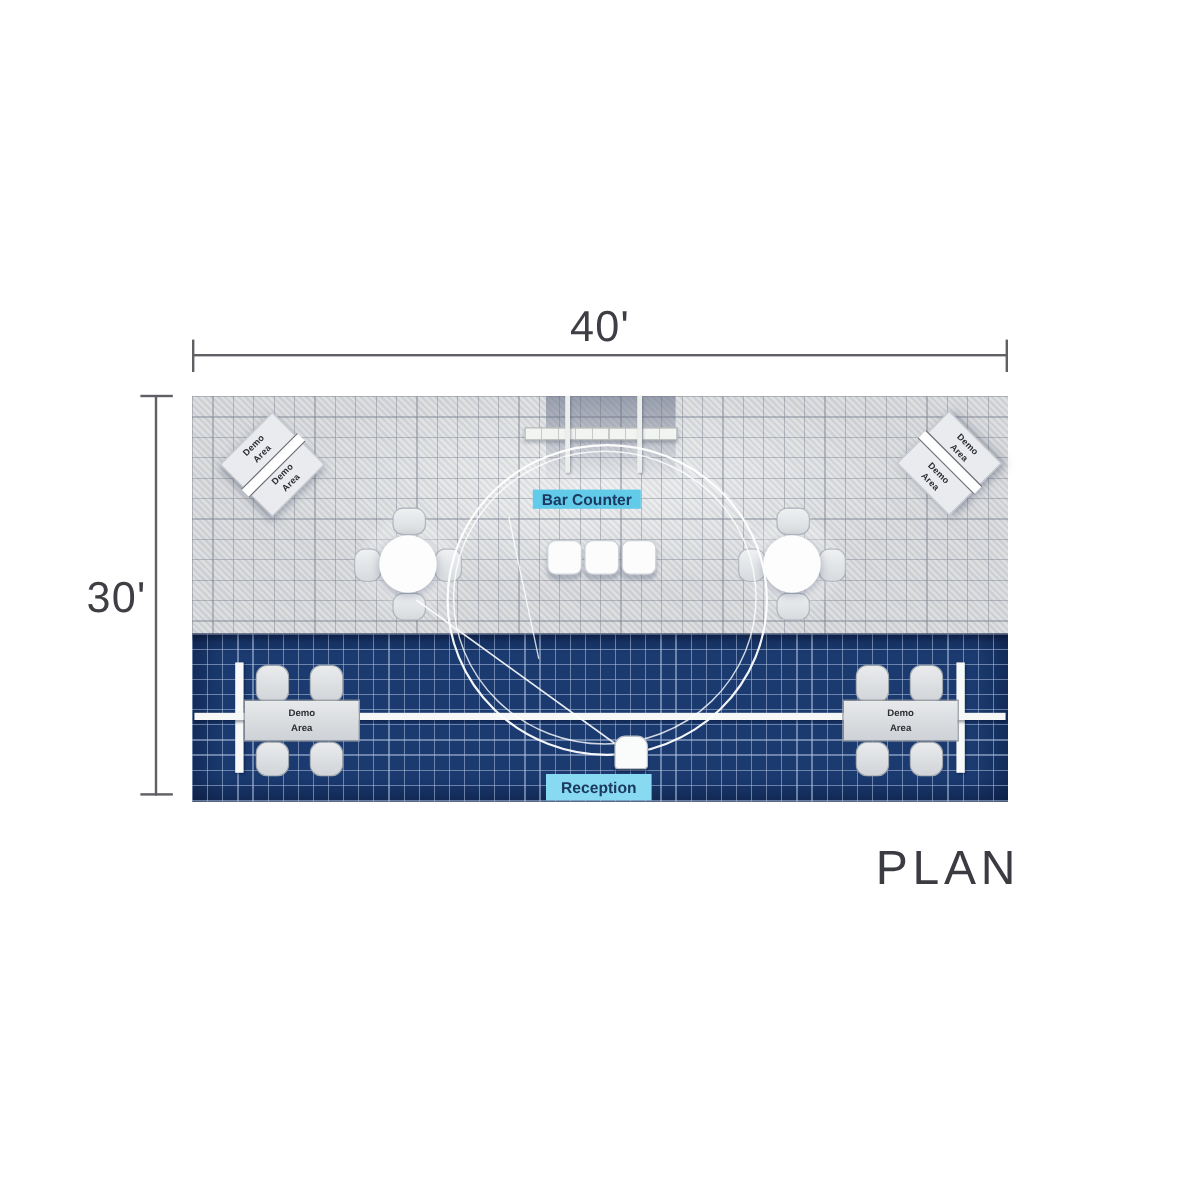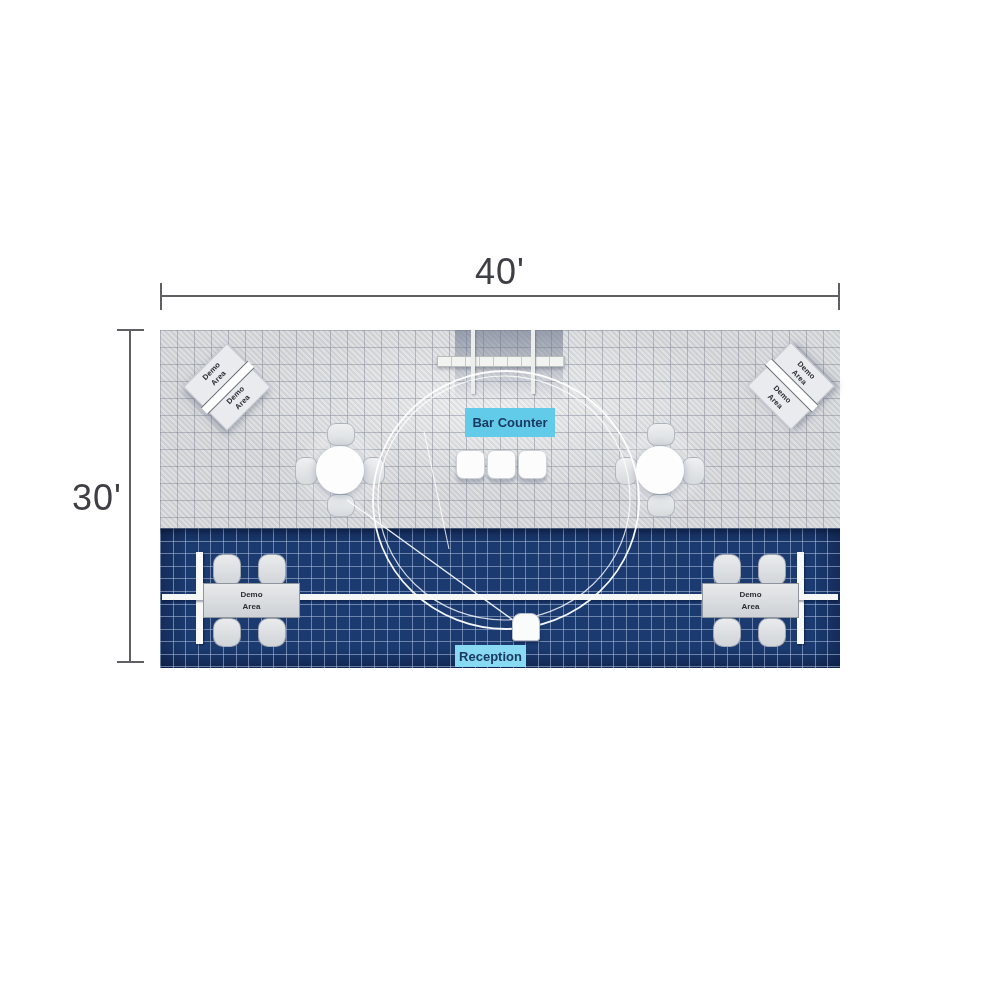--- a/index.html
+++ b/index.html
@@ -36,22 +36,22 @@
       background:linear-gradient(to bottom, rgba(105,115,138,.6), rgba(105,115,138,0));}
   .truss-shelf{position:absolute;left:277px;top:26px;width:126px;height:9px;
       background:repeating-linear-gradient(to right,#f2f4f1 0 13px,#c6cac6 13px 14px);
       border:1px solid #b9bdb9;box-shadow:0 2px 3px rgba(60,70,95,.35);}
   .truss-post{position:absolute;top:0;width:4px;height:64px;background:#eceeec;
       box-shadow:1px 1px 2px rgba(60,70,95,.4);}
 
   
   .tag{position:absolute;display:flex;align-items:center;justify-content:center;
       font-weight:bold;font-size:13px;color:#1c3a61;z-index:6;}
-  .tag-bar{left:305px;top:78px;width:90px;height:29px;background:#62cbe9;}
-  .tag-reception{left:295px;top:315px;width:71px;height:22px;background:#87daf1;}
+  .tag-bar{left:284px;top:78px;width:90px;height:16px;background:#62cbe9;}
+  .tag-reception{left:295px;top:315px;width:88px;height:22px;background:#87daf1;}
 
   
   .stool{position:absolute;top:120px;width:27px;height:27px;background:#fbfcfb;
       border:1px solid #ccd1d5;border-radius:7px;box-shadow:0 4px 3px rgba(90,100,125,.35);}
 
   
   .round-table{position:absolute;width:100px;height:100px;
       background:radial-gradient(circle, rgba(255,255,255,.85), rgba(255,255,255,0) 62%);}
   .rt-chair{position:absolute;background:linear-gradient(#eef0f2,#d8dbde);
       border:1px solid rgba(120,128,142,.45);}
@@ -201,13 +201,14 @@
     <div class="bench-chair" style="left:598px;top:288px;height:27px;"></div>
     <div class="bench-top" style="left:542px;">
       <span>Demo</span>
       <span>Area</span>
     </div>
 
     <div class="reception-stool"></div>
     <div class="tag tag-reception">Reception</div>
   </div>
 
+  <div class="caption">PLAN</div>
 </div>
 
 </body></html>

